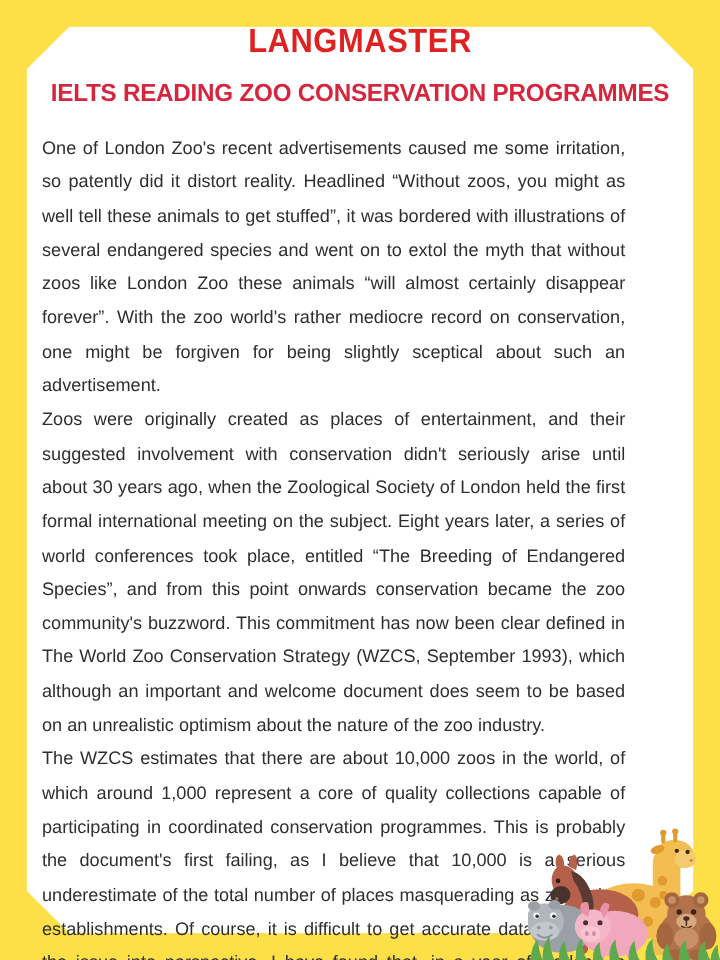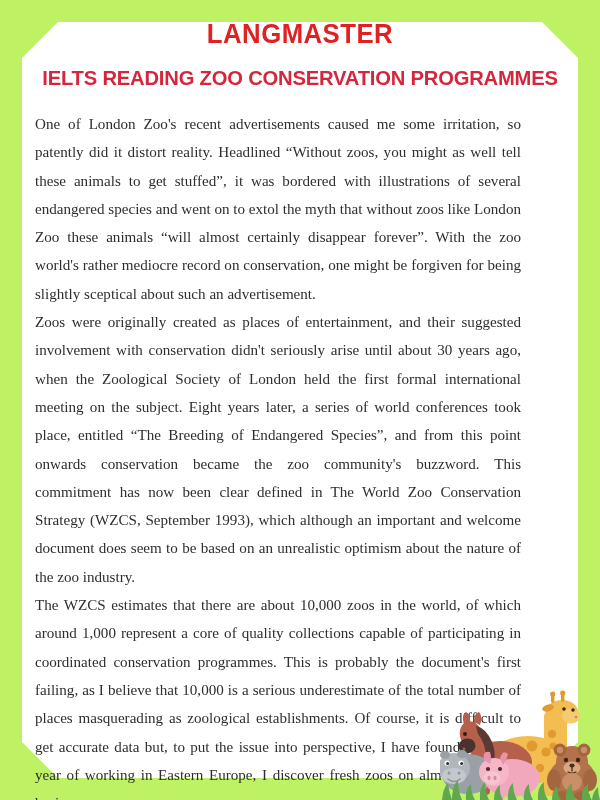--- a/index.html
+++ b/index.html
@@ -10,21 +10,21 @@
     width: 600px;
     height: 800px;
     overflow: hidden;
     font-family: "Liberation Sans", sans-serif;
   }
 
   #poster {
     position: relative;
     width: 600px;
     height: 800px;
-    background: #bef264;
+    background: #fde047;
     overflow: hidden;
   }
 
   
   #card {
     position: absolute;
     left: 22px;
     top: 22px;
     width: 556px;
     height: 756px;
@@ -87,21 +87,20 @@
     font-size: 15.1px;
     line-height: 28.3px;
     color: #2e2e2e;
     text-align: justify;
     -webkit-hyphens: none;
     hyphens: none;
   }
   #article-body p {
     margin: 0;
     text-align: justify;
-    font-family: Liberation Serif, serif;
   }
   #article-body p:last-child {
     text-align-last: left;
   }
 
   
   #animal-cluster {
     position: absolute;
     right: 0px;
     bottom: 0px;

